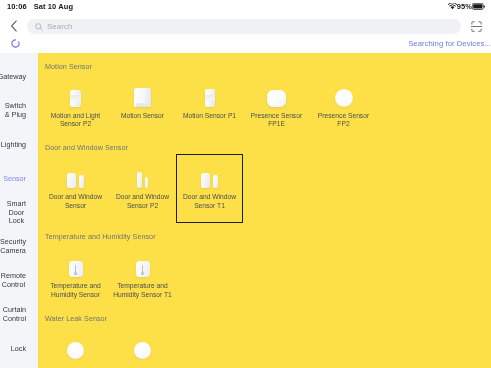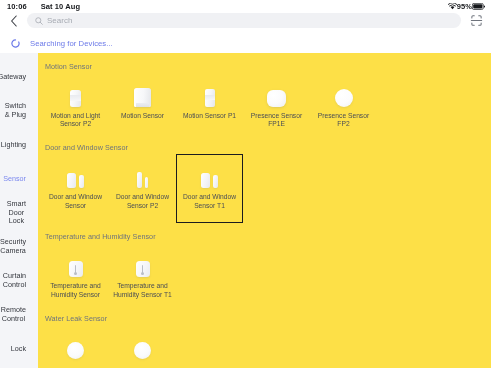--- a/index.html
+++ b/index.html
@@ -16,37 +16,37 @@
     height: 13px;
     display: flex;
     align-items: center;
     padding: 0 6px 0 7px;
     background: #ffffff;
     font-size: 7.5px;
     color: #16181c;
     font-weight: bold;
     letter-spacing: 0.1px;
   }
-  .sb-time { margin-right: 14px; }
+  .sb-time { margin-right: 7px; }
   .sb-date { font-weight: bold; }
   .sb-right {
     margin-left: auto;
     display: flex;
     align-items: center;
     gap: 0;
   }
   .wifi-ico { display: block; }
   .sb-batt-pct { font-size: 7.5px; font-weight: bold; }
   .batt-ico { display: block; }
 
   
   .navbar {
     height: 21px;
     display: flex;
-    align-items: flex-start;
+    align-items: flex-end;
     padding: 0 7px 0 6px;
     background: #ffffff;
   }
   .back-btn {
     width: 16px; height: 16px;
     display: flex; align-items: center; justify-content: center;
     cursor: pointer;
     flex: 0 0 auto;
   }
   .search-wrap {
@@ -77,23 +77,24 @@
     display: flex; align-items: center; justify-content: center;
     cursor: pointer;
     flex: 0 0 auto;
   }
 
   
   .searching {
     height: 19px;
     display: flex;
     align-items: center;
-    gap: 10px;
+    gap: 2px;
     padding-left: 11px;
     background: #ffffff;
+    justify-content: space-between;
   }
   .spinner { width: 9px; height: 9px; display:block; flex:0 0 auto;}
   .searching-label {
     font-size: 7.7px;
     color: #6b79e8;
     letter-spacing: 0.05px;
   }
 
   
   .body-split {
@@ -338,24 +339,24 @@
     <div class="side-item active">
         <span>Sensor</span>
       </div>
     <div class="side-item">
         <span>Smart Door Lock</span>
       </div>
     <div class="side-item">
         <span>Security Camera</span>
       </div>
     <div class="side-item">
+        <span>Remote Control</span>
+      </div>
+    <div class="side-item">
         <span>Curtain Control</span>
-      </div>
-    <div class="side-item">
-        <span>Remote Control</span>
       </div>
     <div class="side-item">
         <span>Lock</span>
       </div>
   </div>
 
   <div class="content">
 
     <div class="section">
       <div class="section-title">Motion Sensor</div>

